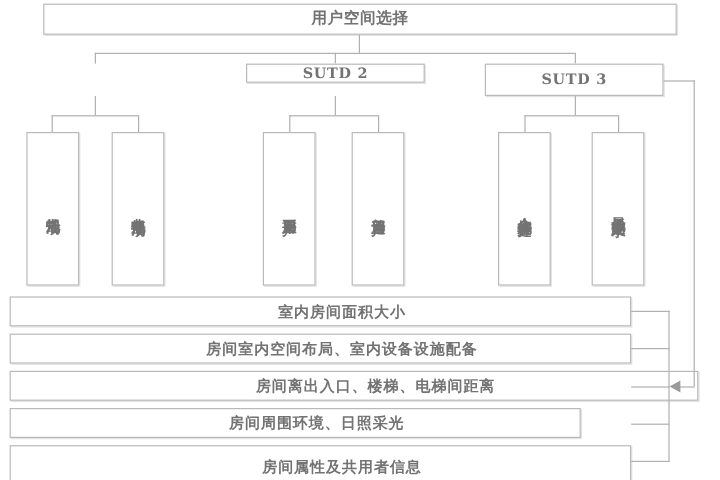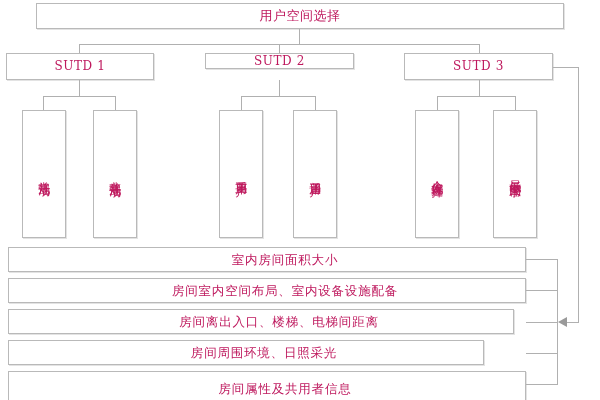--- a/index.html
+++ b/index.html
@@ -19,23 +19,24 @@
   
   .box {
     position: absolute;
     box-sizing: border-box;
     background: #ffffff;
     border: 1px solid #b9b9b9;
     box-shadow: 1px 1px 0 0 #e3e3e3;
     display: flex;
     align-items: center;
     justify-content: center;
-    color: #be185d;
+    color: #737373;
     text-align: center;
     line-height: 1.05;
+    font-weight: bold;
   }
   .box.title {
     font-size: 13px;
     letter-spacing: 0.5px;
   }
   .box.level2 {
     font-size: 12px;
     font-family: "DejaVu Serif", "Liberation Serif", serif;
     letter-spacing: 0.6px;
   }
@@ -78,23 +79,20 @@
   </div>
 
   <div class="ln v" style="left:299px; top:29px; height:15px;"></div>
 
   <div class="ln h" style="left:79px; top:44px; width:400px;"></div>
 
   <div class="ln v" style="left:79px; top:44px; height:9px;"></div>
   <div class="ln v" style="left:279px; top:44px; height:9px;"></div>
   <div class="ln v" style="left:479px; top:44px; height:9px;"></div>
 
-  <div class="box level2" style="left:6px; top:53px; width:148px; height:27px;">
-    <span>SUTD 1</span>
-  </div>
   <div class="box level2" style="left:205px; top:53px; width:149px; height:16px;">
     <span>SUTD 2</span>
   </div>
   <div class="box level2" style="left:404px; top:53px; width:149px; height:27px;">
     <span>SUTD 3</span>
   </div>
 
   <div class="ln v" style="left:79px; top:80px; height:16px;"></div>
   <div class="ln h" style="left:43px; top:96px; width:72px;"></div>
   <div class="ln v" style="left:43px; top:96px; height:14px;"></div>
@@ -130,21 +128,21 @@
   <div class="box leaf" style="left:493px; top:110px; width:44px; height:128px;">
     <span>最低空间需求</span>
   </div>
 
   <div class="box bar" style="left:8px; top:247px; width:518px; height:25px;">
     <span>室内房间面积大小</span>
   </div>
   <div class="box bar" style="left:8px; top:278px; width:518px; height:25px;">
     <span>房间室内空间布局、室内设备设施配备</span>
   </div>
-  <div class="box bar" style="left:8px; top:309px; width:506px; height:25px;">
+  <div class="box bar" style="left:8px; top:309px; width:574px; height:25px;">
     <span>房间离出入口、楼梯、电梯间距离</span>
   </div>
   <div class="box bar" style="left:8px; top:340px; width:476px; height:25px;">
     <span>房间周围环境、日照采光</span>
   </div>
   <div class="box bar" style="left:8px; top:371px; width:518px; height:35px;">
     <span>房间属性及共用者信息</span>
   </div>
 
   <div class="ln h" style="left:526px; top:259px; width:32px;"></div>

